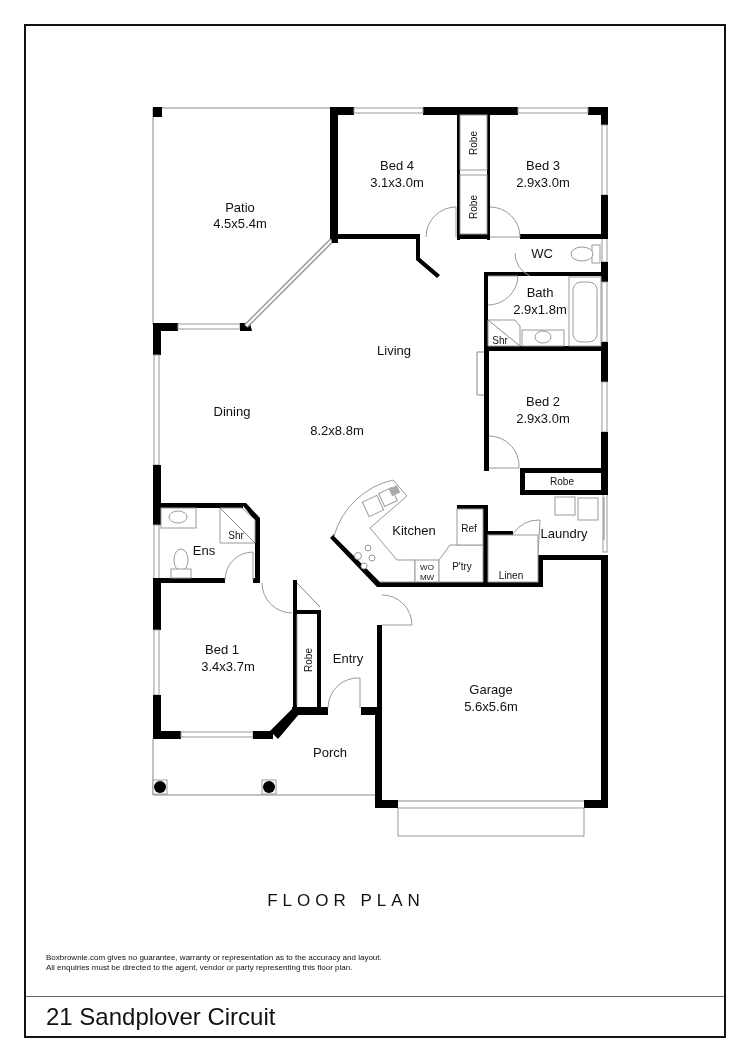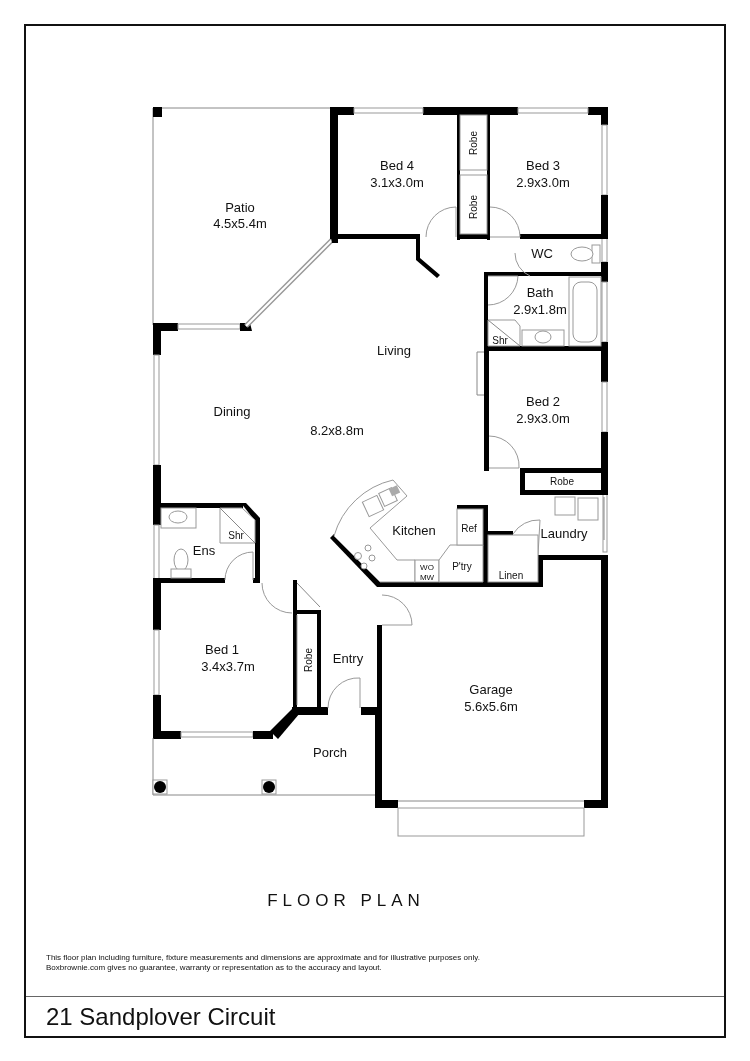--- a/index.html
+++ b/index.html
@@ -267,19 +267,19 @@
     <text class="lbl" x="491" y="694" text-anchor="middle">Garage</text>
     <text class="lbl" x="491" y="711" text-anchor="middle">5.6x5.6m</text>
 
     <text class="lbl" x="330" y="757" text-anchor="middle">Porch</text>
   </g>
 </svg>
 
 <div class="title">FLOOR PLAN</div>
 
 <div class="disclaimer">
-  <div>This floor plan including furniture, fixture measurements and dimensions are approximate and for illustrative purposes only.</div>
   <div>Boxbrownie.com gives no guarantee, warranty or representation as to the accuracy and layout.</div>
+  <div>All enquiries must be directed to the agent, vendor or party representing this floor plan.</div>
 </div>
 
 <div class="divider"></div>
 
 <div class="address">21 Sandplover Circuit</div>
 
 </body></html>

